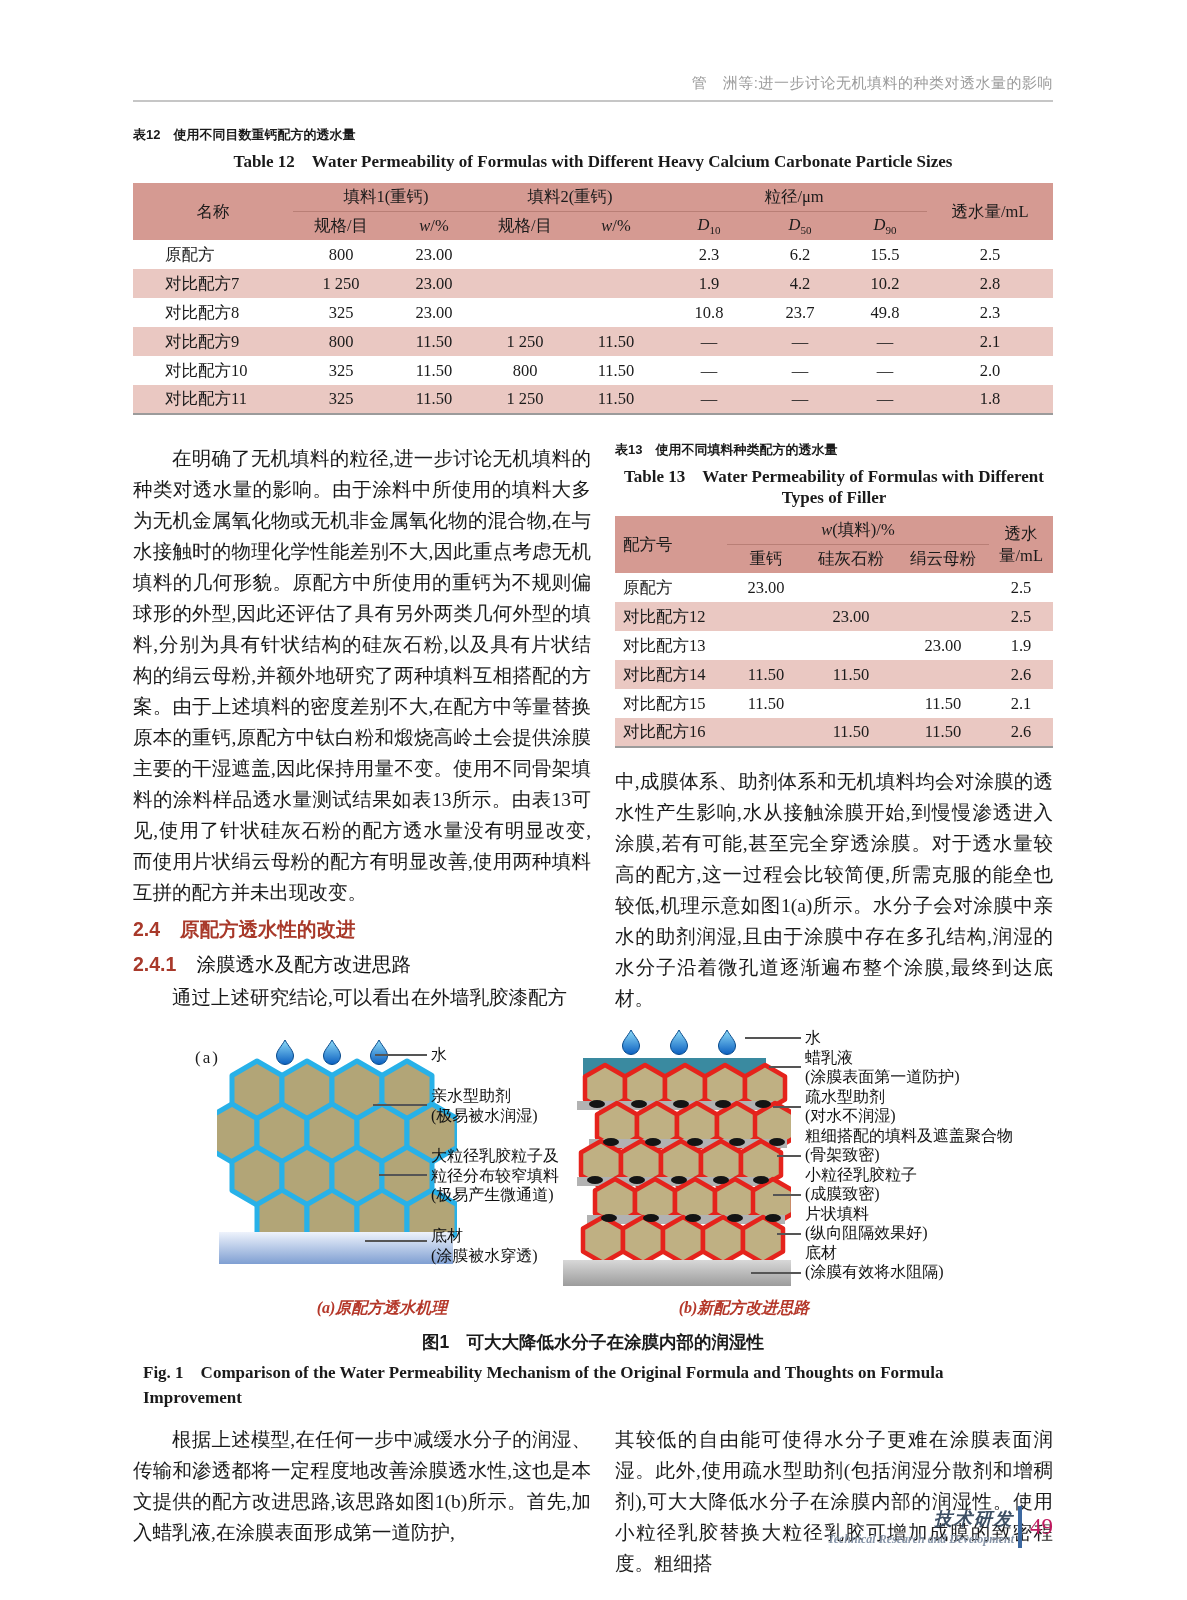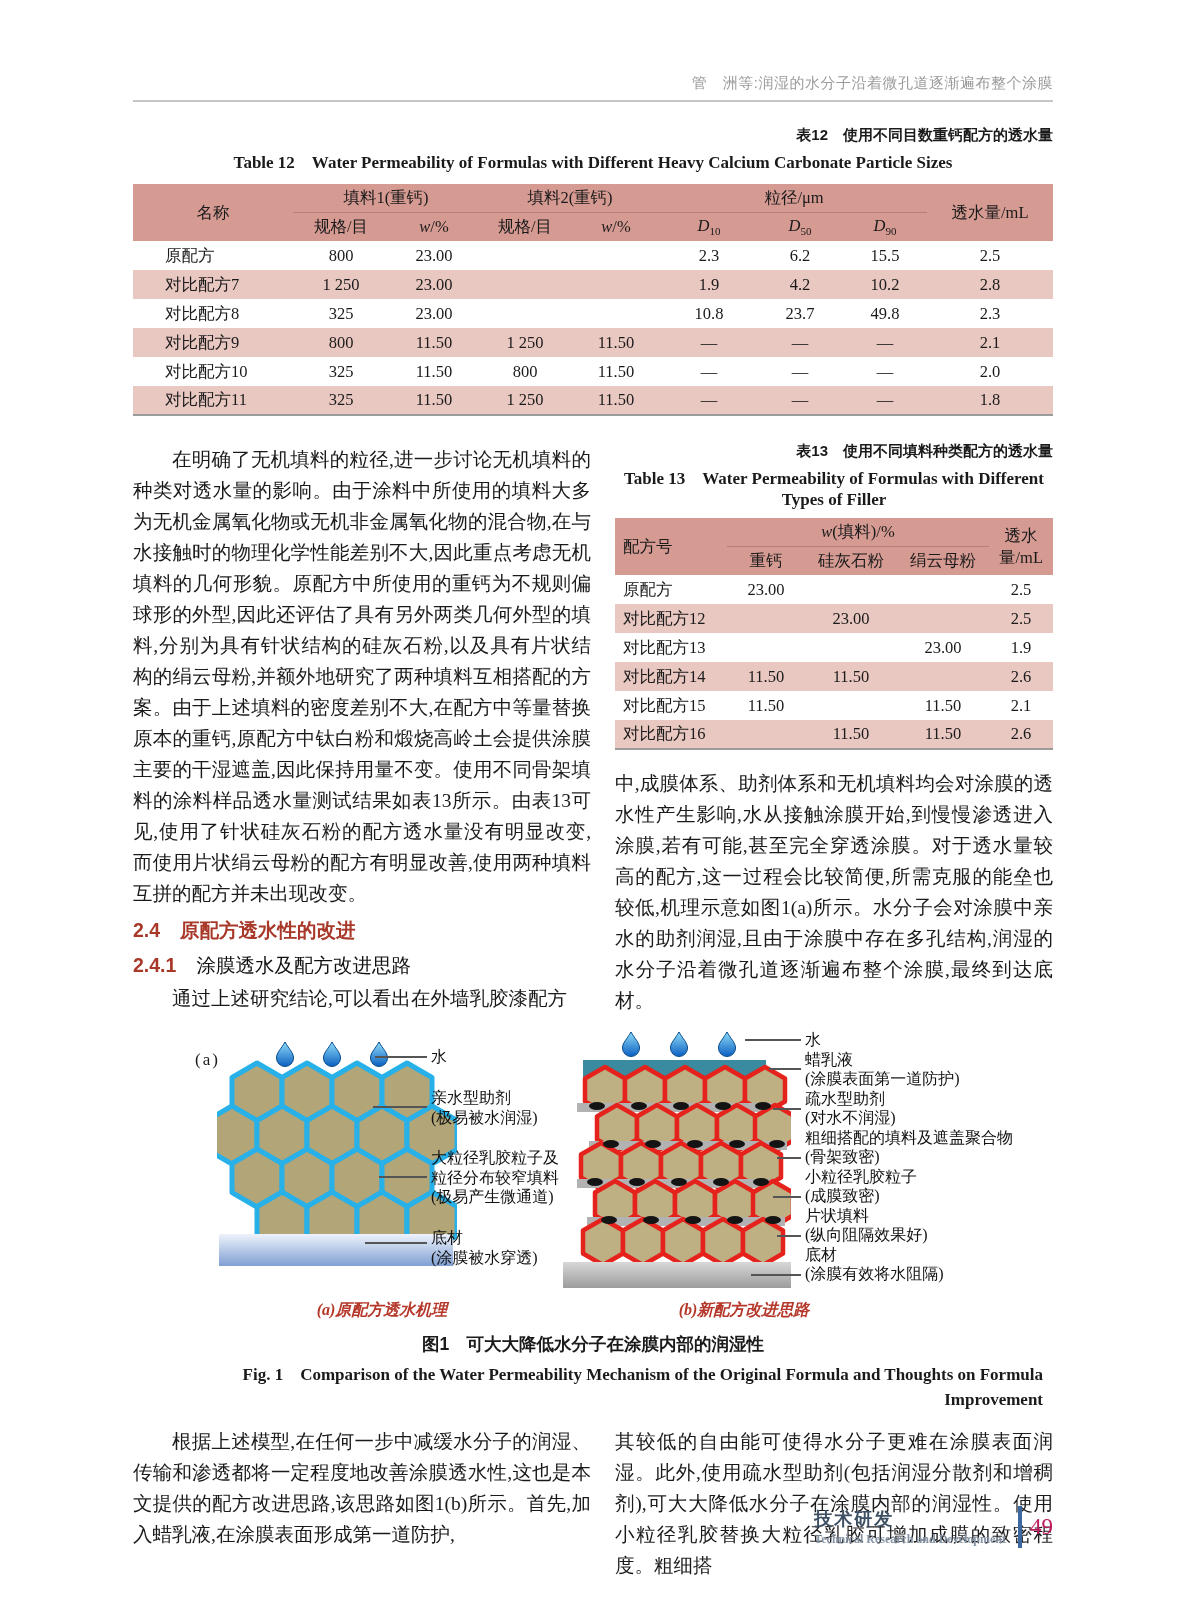--- a/index.html
+++ b/index.html
@@ -7,21 +7,21 @@
         font-family:"Liberation Serif","DejaVu Serif",serif;color:#1a1a1a;box-sizing:border-box;}
   .content{padding:74px 134px 0 133px;}
 
   
   .running-head{text-align:right;font-size:15px;color:#9b9b9b;
      font-family:"Liberation Sans","DejaVu Sans",sans-serif;letter-spacing:.5px;}
   .head-rule{border:0;border-top:2px solid #c6c6c6;margin:7px 0 0;}
 
   
   .tbl-title-cn{font-family:"Liberation Sans","DejaVu Sans",sans-serif;font-weight:bold;
-     font-size:15px;text-align:right;margin-top:24px;}
+     font-size:13px;text-align:left;margin-top:24px;}
   .tbl-title-en{font-weight:bold;font-size:17px;text-align:center;margin-top:6px;}
 
   table{border-collapse:collapse;width:100%;table-layout:fixed;}
   th,td{font-size:16.5px;text-align:center;padding:3px 2px;font-weight:normal;}
   thead th{background:#d59a92;}
   .grp{border-bottom:1.5px solid #b97f76;}
   tbody tr{height:29px;}
   tbody tr.alt{background:#eac8c2;}
   table{border-bottom:2.5px solid #9b9b9b;}
   .t12{margin-top:10px;}
@@ -44,43 +44,43 @@
   .figure{position:relative;height:266px;margin-top:14px;}
   .fig-tag{position:absolute;font-size:17px;letter-spacing:2px;}
   .leader{position:absolute;height:1.5px;background:#555;}
   .flabels{position:absolute;font-size:16px;line-height:19.5px;color:#111;}
   .flabels .blk{position:absolute;left:0;}
   .cap-row{position:relative;height:24px;margin-top:4px;}
   .fig-cap-red{position:absolute;color:#b5382a;font-style:italic;font-weight:bold;
      font-size:16px;text-align:center;}
   .fig-cn{font-family:"Liberation Sans","DejaVu Sans",sans-serif;font-weight:bold;
      font-size:17.5px;text-align:center;margin-top:8px;}
-  .fig-en{font-weight:bold;font-size:17px;text-align:right;margin:6px auto 8px;max-width:900px;line-height:25px;}
+  .fig-en{font-weight:bold;font-size:17px;text-align:left;margin:6px auto 8px;max-width:900px;line-height:25px;}
 
   .cols-bottom{display:flex;gap:24px;margin-top:10px;}
 
   
   .footer{position:absolute;right:134px;bottom:52px;display:flex;align-items:center;}
-  .footer-text{margin-right:8px;}
+  .footer-text{text-align:right;font-style:italic;}
   .footer-cn{font-family:"Liberation Sans","DejaVu Sans",sans-serif;font-weight:bold;
      font-size:18px;color:#3d4f63;letter-spacing:2px;}
   .footer-en{font-size:12px;color:#8593a6;font-weight:bold;margin-top:1px;}
   .footer-bar{width:4px;height:42px;background:#3c68a0;margin:0 8px 0 4px;}
   .footer-num{font-size:23px;color:#be185d;}
 
   i{font-style:italic;}
   sub{font-size:11px;}
 </style>
 </head>
 <body>
 
 <div class="page">
   <div class="content">
 
-    <div class="running-head">管　洲等:润湿的水分子沿着微孔道逐渐遍布整个涂膜</div>
+    <div class="running-head">管　洲等:进一步讨论无机填料的种类对透水量的影响</div>
     <hr class="head-rule">
 
     <div class="tbl-title-cn">表12　使用不同目数重钙配方的透水量</div>
     <div class="tbl-title-en">Table 12　Water Permeability of Formulas with Different Heavy Calcium Carbonate Particle Sizes</div>
     <table class="t12">
       <colgroup>
         <col style="width:160px">
           <col style="width:96px">
           <col style="width:90px">
           <col style="width:92px">

